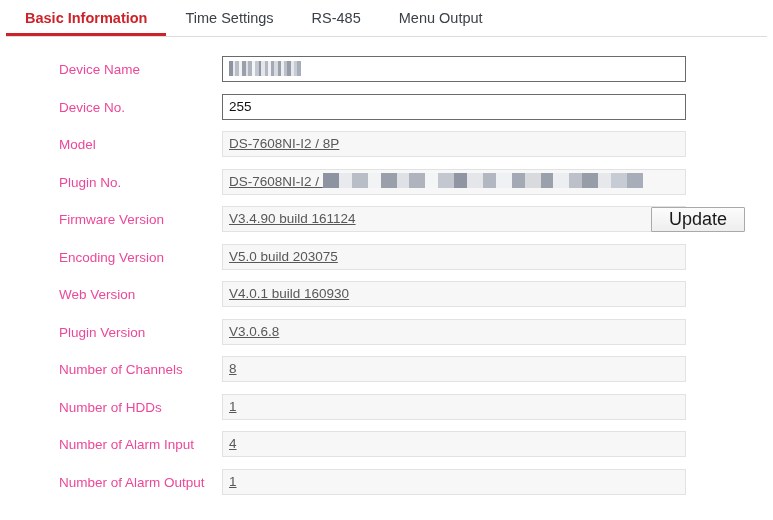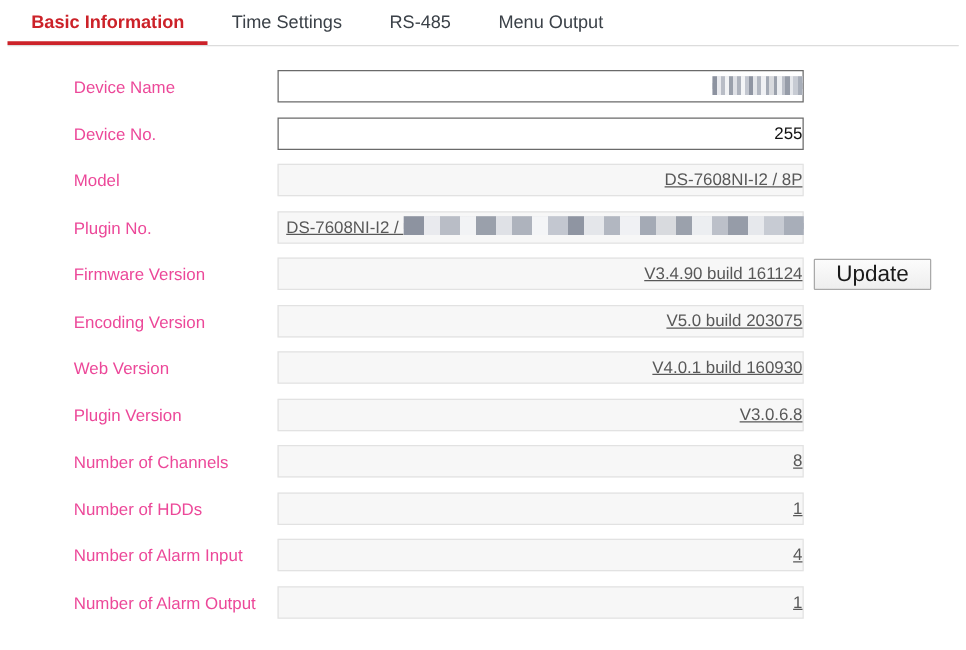--- a/index.html
+++ b/index.html
@@ -83,29 +83,28 @@
     line-height: 28px;
     font-size: 13.5px;
     color: #ec4899;
     white-space: nowrap;
     margin-left: 24px;
   }
   .fld {
     position: absolute;
     left: 222px;
     top: 0;
-    width: 421px;
+    width: 464px;
     height: 26px;
     box-sizing: border-box;
     font-size: 13.5px;
     line-height: 24px;
     padding: 0 0 0 6px;
     white-space: nowrap;
     overflow: visible;
-    text-align: right;
   }
   .fld.edit {
     background: #ffffff;
     border: 1px solid #6a6a6a;
     color: #111111;
   }
   .fld.ro {
     background: #f7f7f7;
     border: 1px solid #e2e2e2;
     color: #585858;

